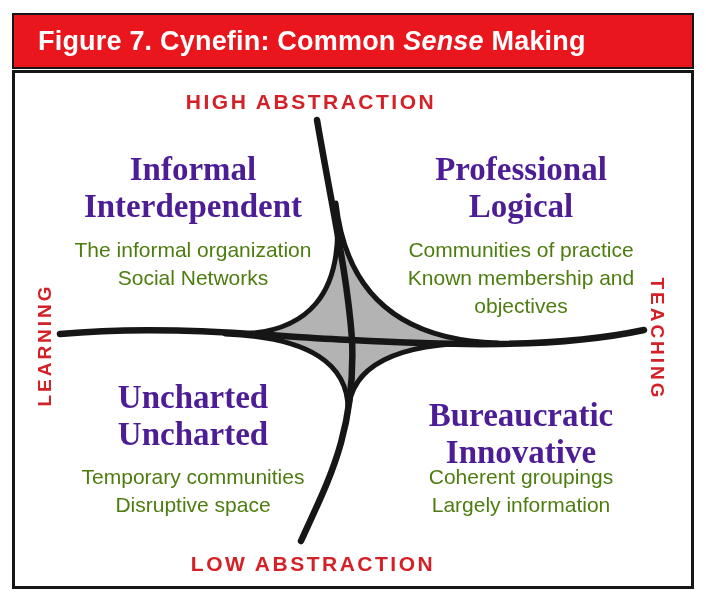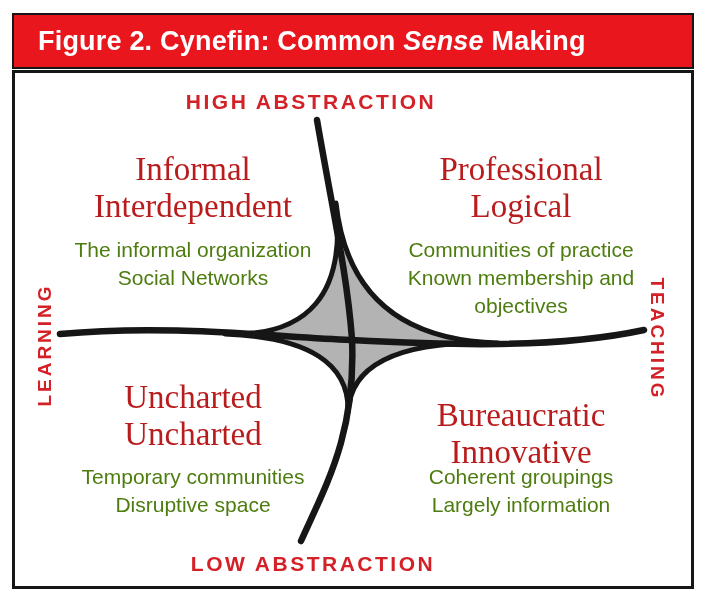--- a/index.html
+++ b/index.html
@@ -19,43 +19,43 @@
   .diagram-box{position:absolute;left:12px;top:70px;width:682px;height:519px;box-sizing:border-box;
         background:#ffffff;border:3px solid var(--ink);}
   .diagram-inner{position:absolute;inset:0;}
   .axis-label{position:absolute;color:var(--label-red);font-weight:bold;font-size:21px;
         letter-spacing:2.5px;text-align:center;white-space:nowrap;}
   .axis-label.vertical{font-size:19px;letter-spacing:3px;}
   .axis-top{left:146px;top:17px;width:300px;}
   .axis-bottom{left:148px;top:479px;width:300px;}
   .axis-left{left:30px;top:272px;transform:translate(-50%,-50%) rotate(-90deg);}
   .axis-right{left:642px;top:266px;transform:translate(-50%,-50%) rotate(90deg);}
-  .quad-heading{position:absolute;width:320px;text-align:center;color:#b91c1c;
-        font-family:"Liberation Serif",serif;font-size:33px;line-height:37px;font-weight:normal;}
+  .quad-heading{position:absolute;width:320px;text-align:center;color:#4c1d95;
+        font-family:"Liberation Serif",serif;font-size:33px;line-height:37px;font-weight:bold;}
   .quad-sub{position:absolute;width:320px;text-align:center;color:#4d7c0f;
         font-size:21px;line-height:28px;}
   .q-tl-h{left:18px;top:78px;}
   .q-tl-s{left:18px;top:163px;}
   .q-tr-h{left:346px;top:78px;}
   .q-tr-s{left:346px;top:163px;}
   .q-bl-h{left:18px;top:306px;}
   .q-bl-s{left:18px;top:390px;}
   .q-br-h{left:346px;top:324px;}
   .q-br-s{left:346px;top:390px;}
   svg.cross{position:absolute;inset:0;width:676px;height:513px;}
   svg.cross .sweep{fill:none;stroke:var(--ink);stroke-width:6.5;stroke-linecap:round;}
   svg.cross .star{fill:var(--star-gray);stroke:var(--ink);stroke-width:5;stroke-linejoin:round;}
 </style>
 </head>
 <body>
 
 <div class="page">
 
   <div class="header-bar">
-    <div class="title"><span>Figure 2. Cynefin: Common </span><em>Sense</em><span> Making</span></div>
+    <div class="title"><span>Figure 7. Cynefin: Common </span><em>Sense</em><span> Making</span></div>
   </div>
 
   <div class="diagram-box">
     <div class="diagram-inner">
 
       <svg class="cross" viewBox="0 0 676 513" aria-hidden="true">
 
         <path class="star" d="M321,130 Q336,266 483,270 Q336,266 333,340 Q336,266 210,261 Q336,266 321,130 Z"></path>
 
         <path class="sweep" d="M45,261 C150,251 250,263 336,267 C430,272 540,276 629,257"></path>

